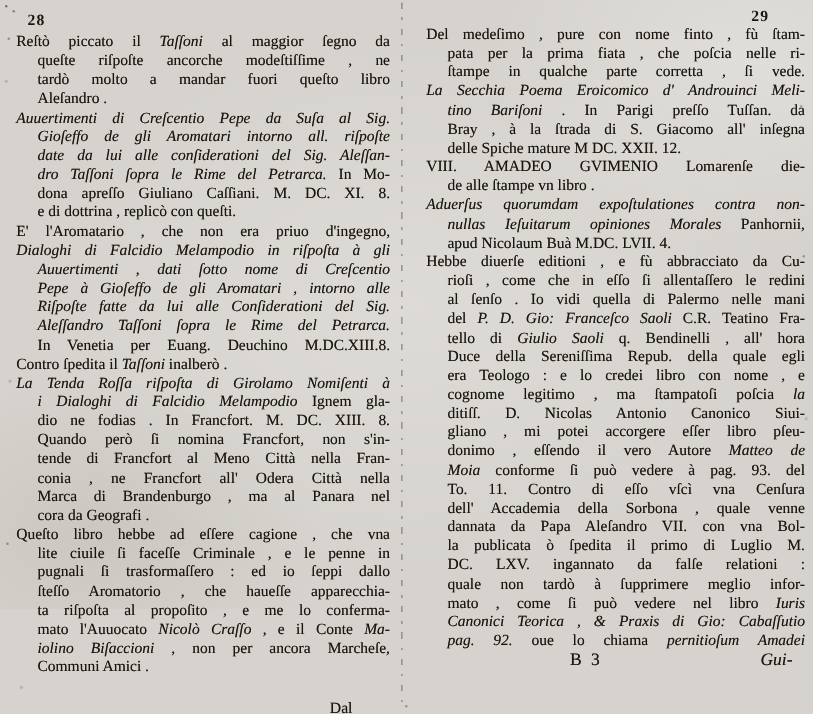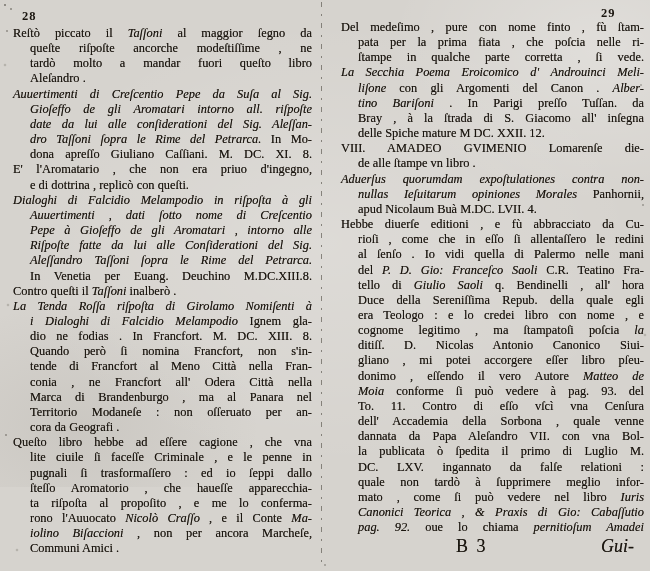--- a/index.html
+++ b/index.html
@@ -38,21 +38,21 @@
   .ind0 { padding-left:5px; }
   .ind1 { padding-left:22px; }
   .it { font-style:italic; }
   .catchword {
     margin-top:18px; padding-right:30px; text-align:right;
     font-size:12.6px; text-shadow:0 0 .5px rgba(28,22,14,.6);
   }
   .sigrow {
     margin-top:1px; display:flex; justify-content:space-between;
     padding-left:120px; padding-right:10px;
-    font-size:18px; text-shadow:0 0 .5px rgba(28,22,14,.6);align-items:flex-end;
+    font-size:14px; text-shadow:0 0 .5px rgba(28,22,14,.6);align-items:flex-end;
   }
   .sigrow .sig { letter-spacing:2px; }
   .sigrow .cw  { font-style:italic;margin-left:44px; }
   .specks { position:absolute; left:4px; top:4px; width:2px; height:2px;
     background:rgba(40,35,28,.55); border-radius:50%;
     box-shadow:
       2px 26px 0 rgba(40,35,28,.4), 0 60px 1px rgba(40,35,28,.3),
       6px 4px 0 rgba(40,35,28,.45), 1px 430px 0 rgba(40,35,28,.4),
       3px 300px 1px rgba(40,35,28,.3), 638px 200px 0 rgba(40,35,28,.35),
       640px 330px 1px rgba(40,35,28,.3), 636px 80px 0 rgba(40,35,28,.3),
@@ -71,57 +71,55 @@
     <div class="lines">
         <div class="tline ind0"><span>Reſtò piccato il </span><span class="it">Taſſoni</span><span> al maggior ſegno da</span></div>
         <div class="tline ind1"><span>queſte riſpoſte ancorche modeſtiſſime , ne</span></div>
         <div class="tline ind1"><span>tardò molto a mandar fuori queſto libro</span></div>
         <div class="tline ind1 nj"><span>Aleſandro .</span></div>
         <div class="tline ind0"><span class="it">Auuertimenti di Creſcentio Pepe da Suſa al Sig.</span></div>
         <div class="tline ind1"><span class="it">Gioſeffo de gli Aromatari intorno all. riſpoſte</span></div>
         <div class="tline ind1"><span class="it">date da lui alle conſiderationi del Sig. Aleſſan-</span></div>
         <div class="tline ind1"><span class="it">dro Taſſoni ſopra le Rime del Petrarca.</span><span> In Mo-</span></div>
         <div class="tline ind1"><span>dona apreſſo Giuliano Caſſiani. M. DC. XI. 8.</span></div>
+        <div class="tline ind1 nj"><span>e di dottrina , replicò con queſti.</span></div>
         <div class="tline ind0"><span>E' l'Aromatario , che non era priuo d'ingegno,</span></div>
-        <div class="tline ind1 nj"><span>e di dottrina , replicò con queſti.</span></div>
         <div class="tline ind0"><span class="it">Dialoghi di Falcidio Melampodio in riſpoſta à gli</span></div>
         <div class="tline ind1"><span class="it">Auuertimenti , dati ſotto nome di Creſcentio</span></div>
         <div class="tline ind1"><span class="it">Pepe à Gioſeffo de gli Aromatari , intorno alle</span></div>
         <div class="tline ind1"><span class="it">Riſpoſte fatte da lui alle Conſiderationi del Sig.</span></div>
         <div class="tline ind1"><span class="it">Aleſſandro Taſſoni ſopra le Rime del Petrarca.</span></div>
         <div class="tline ind1"><span>In Venetia per Euang. Deuchino M.DC.XIII.8.</span></div>
-        <div class="tline ind0 nj"><span>Contro queſti il </span><span class="it">Taſſoni</span><span> inalberò .</span></div>
+        <div class="tline ind0 nj"><span>Contro ſpedita il </span><span class="it">Taſſoni</span><span> inalberò .</span></div>
         <div class="tline ind0"><span class="it">La Tenda Roſſa riſpoſta di Girolamo Nomiſenti à</span></div>
         <div class="tline ind1"><span class="it">i Dialoghi di Falcidio Melampodio</span><span> Ignem gla-</span></div>
         <div class="tline ind1"><span>dio ne fodias . In Francfort. M. DC. XIII. 8.</span></div>
         <div class="tline ind1"><span>Quando però ſi nomina Francfort, non s'in-</span></div>
         <div class="tline ind1"><span>tende di Francfort al Meno Città nella Fran-</span></div>
         <div class="tline ind1"><span>conia , ne Francfort all' Odera Città nella</span></div>
         <div class="tline ind1"><span>Marca di Brandenburgo , ma al Panara nel</span></div>
-        <div class="tline ind1"><span>Territorio Modaneſe : non oſſeruato per an-</span></div>
         <div class="tline ind1 nj"><span>cora da Geografi .</span></div>
         <div class="tline ind0"><span>Queſto libro hebbe ad eſſere cagione , che vna</span></div>
         <div class="tline ind1"><span>lite ciuile ſi faceſſe Criminale , e le penne in</span></div>
         <div class="tline ind1"><span>pugnali ſi trasformaſſero : ed io ſeppi dallo</span></div>
         <div class="tline ind1"><span>ſteſſo Aromatorio , che haueſſe apparecchia-</span></div>
         <div class="tline ind1"><span>ta riſpoſta al propoſito , e me lo conferma-</span></div>
-        <div class="tline ind1"><span>rono l'Auuocato </span><span class="it">Nicolò Craſſo</span><span> , e il Conte </span><span class="it">Ma-</span></div>
+        <div class="tline ind1"><span>mato l'Auuocato </span><span class="it">Nicolò Craſſo</span><span> , e il Conte </span><span class="it">Ma-</span></div>
         <div class="tline ind1"><span class="it">iolino Biſaccioni</span><span> , non per ancora Marcheſe,</span></div>
         <div class="tline ind1 nj"><span>Communi Amici .</span></div>
       </div>
     <div class="catchword">Dal</div>
   </section>
 
   <section class="col colR">
     <div class="lines">
         <div class="tline ind0"><span>Del medeſimo , pure con nome finto , fù ſtam-</span></div>
         <div class="tline ind1"><span>pata per la prima fiata , che poſcia nelle ri-</span></div>
         <div class="tline ind1"><span>ſtampe in qualche parte corretta , ſi vede.</span></div>
         <div class="tline ind0"><span class="it">La Secchia Poema Eroicomico d' Androuinci Meli-</span></div>
-        <div class="tline ind1"><span class="it">liſone</span><span> con gli Argomenti del Canon . </span><span class="it">Alber-</span></div>
         <div class="tline ind1"><span class="it">tino Bariſoni</span><span> . In Parigi preſſo Tuſſan. da</span></div>
         <div class="tline ind1"><span>Bray , à la ſtrada di S. Giacomo all' inſegna</span></div>
         <div class="tline ind1 nj"><span>delle Spiche mature M DC. XXII. 12.</span></div>
         <div class="tline ind0"><span>VIII. AMADEO GVIMENIO Lomarenſe die-</span></div>
         <div class="tline ind1 nj"><span>de alle ſtampe vn libro .</span></div>
         <div class="tline ind0"><span class="it">Aduerſus quorumdam expoſtulationes contra non-</span></div>
         <div class="tline ind1"><span class="it">nullas Ieſuitarum opiniones Morales</span><span> Panhornii,</span></div>
         <div class="tline ind1 nj"><span>apud Nicolaum Buà M.DC. LVII. 4.</span></div>
         <div class="tline ind0"><span>Hebbe diuerſe editioni , e fù abbracciato da Cu-</span></div>
         <div class="tline ind1"><span>rioſi , come che in eſſo ſi allentaſſero le redini</span></div>

